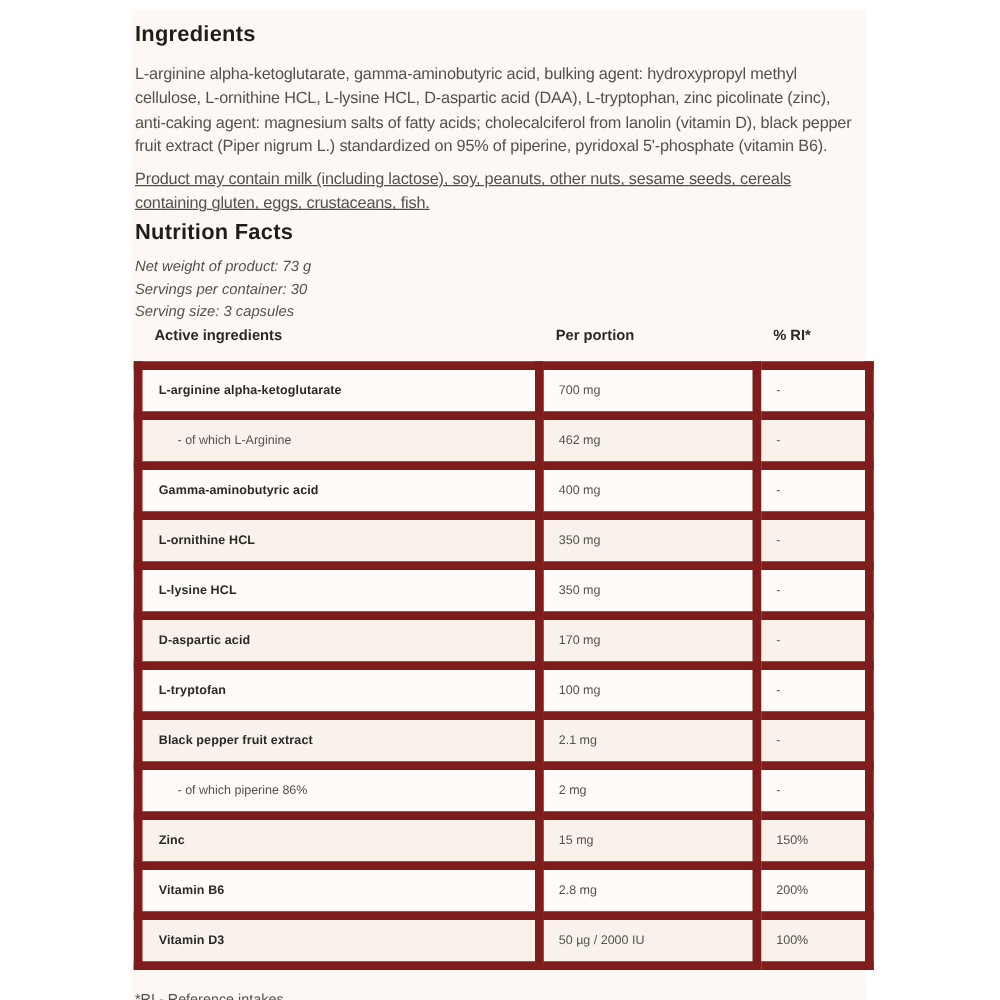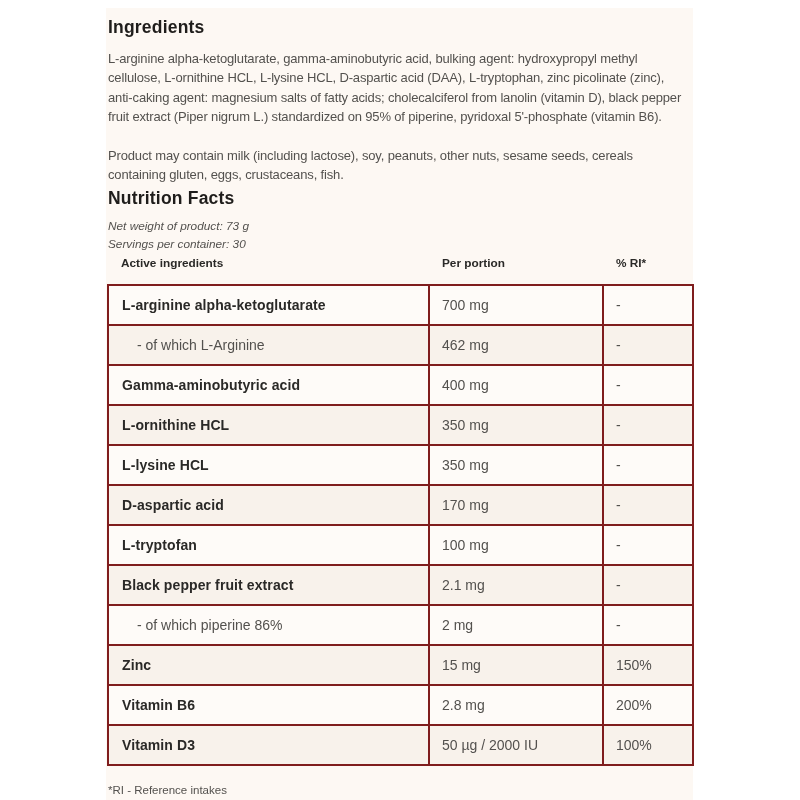--- a/index.html
+++ b/index.html
@@ -28,21 +28,21 @@
   .para{
     margin:11px 0 0 2px;
     width:583px;
     font-size:13px;
     line-height:19.3px;
     letter-spacing:-0.15px;
     color:#53514E;
     overflow:hidden;
   }
   .para.p1{ max-height:78px; }
-  .para.p2{ margin-top:20px; max-height:40px; }
+  .para.p2{ margin-top:7px; max-height:40px;text-decoration:underline; }
   .info{ margin:8px 0 0 2px;font-style:italic; }
   .info-line{
     font-size:11.8px;
     line-height:18px;
     color:#53514E;
   }
   table.nutrition-table{
     margin-left:1px;
     border-collapse:collapse;
     width:585px;
@@ -58,24 +58,24 @@
     text-align:left;
     font-size:11.8px;
     font-weight:700;
     color:#2A2927;
     background:transparent;
     border:none;
   }
   .nutrition-table tbody td{
     height:40px;
     box-sizing:border-box;
-    border:2px solid #7f1d1d;
+    border:7px solid #7f1d1d;
     padding:0 6px 0 12px;
     vertical-align:middle;
-    font-size:14px;
+    font-size:10px;
     color:#53514E;
   }
   .nutrition-table tbody td.label{
     padding-left:13px;
     font-weight:700;
     color:#2A2927;
     letter-spacing:.1px;
   }
   .nutrition-table tbody td.label.sub{
     font-weight:400;
@@ -100,20 +100,21 @@
 
   <div class="para p1">L-arginine alpha-ketoglutarate, gamma-aminobutyric acid, bulking agent: hydroxypropyl methyl cellulose, L-ornithine HCL, L-lysine HCL, D-aspartic acid (DAA), L-tryptophan, zinc picolinate (zinc), anti-caking agent: magnesium salts of fatty acids; cholecalciferol from lanolin (vitamin D), black pepper fruit extract (Piper nigrum L.) standardized on 95% of piperine, pyridoxal 5'-phosphate (vitamin B6).</div>
 
   <div class="para p2">Product may contain milk (including lactose), soy, peanuts, other nuts, sesame seeds, cereals containing gluten, eggs, crustaceans, fish.</div>
 
   <div class="section-heading nutrition">Nutrition Facts</div>
 
   <div class="info">
     <div class="info-line">Net weight of product: 73 g</div>
     <div class="info-line">Servings per container: 30</div>
+    <div class="info-line">Serving size: 3 capsules</div>
   </div>
 
   <table class="nutrition-table">
     <colgroup>
         <col class="c1">
         <col class="c2">
         <col class="c3">
       </colgroup>
     <thead>
       <tr>

